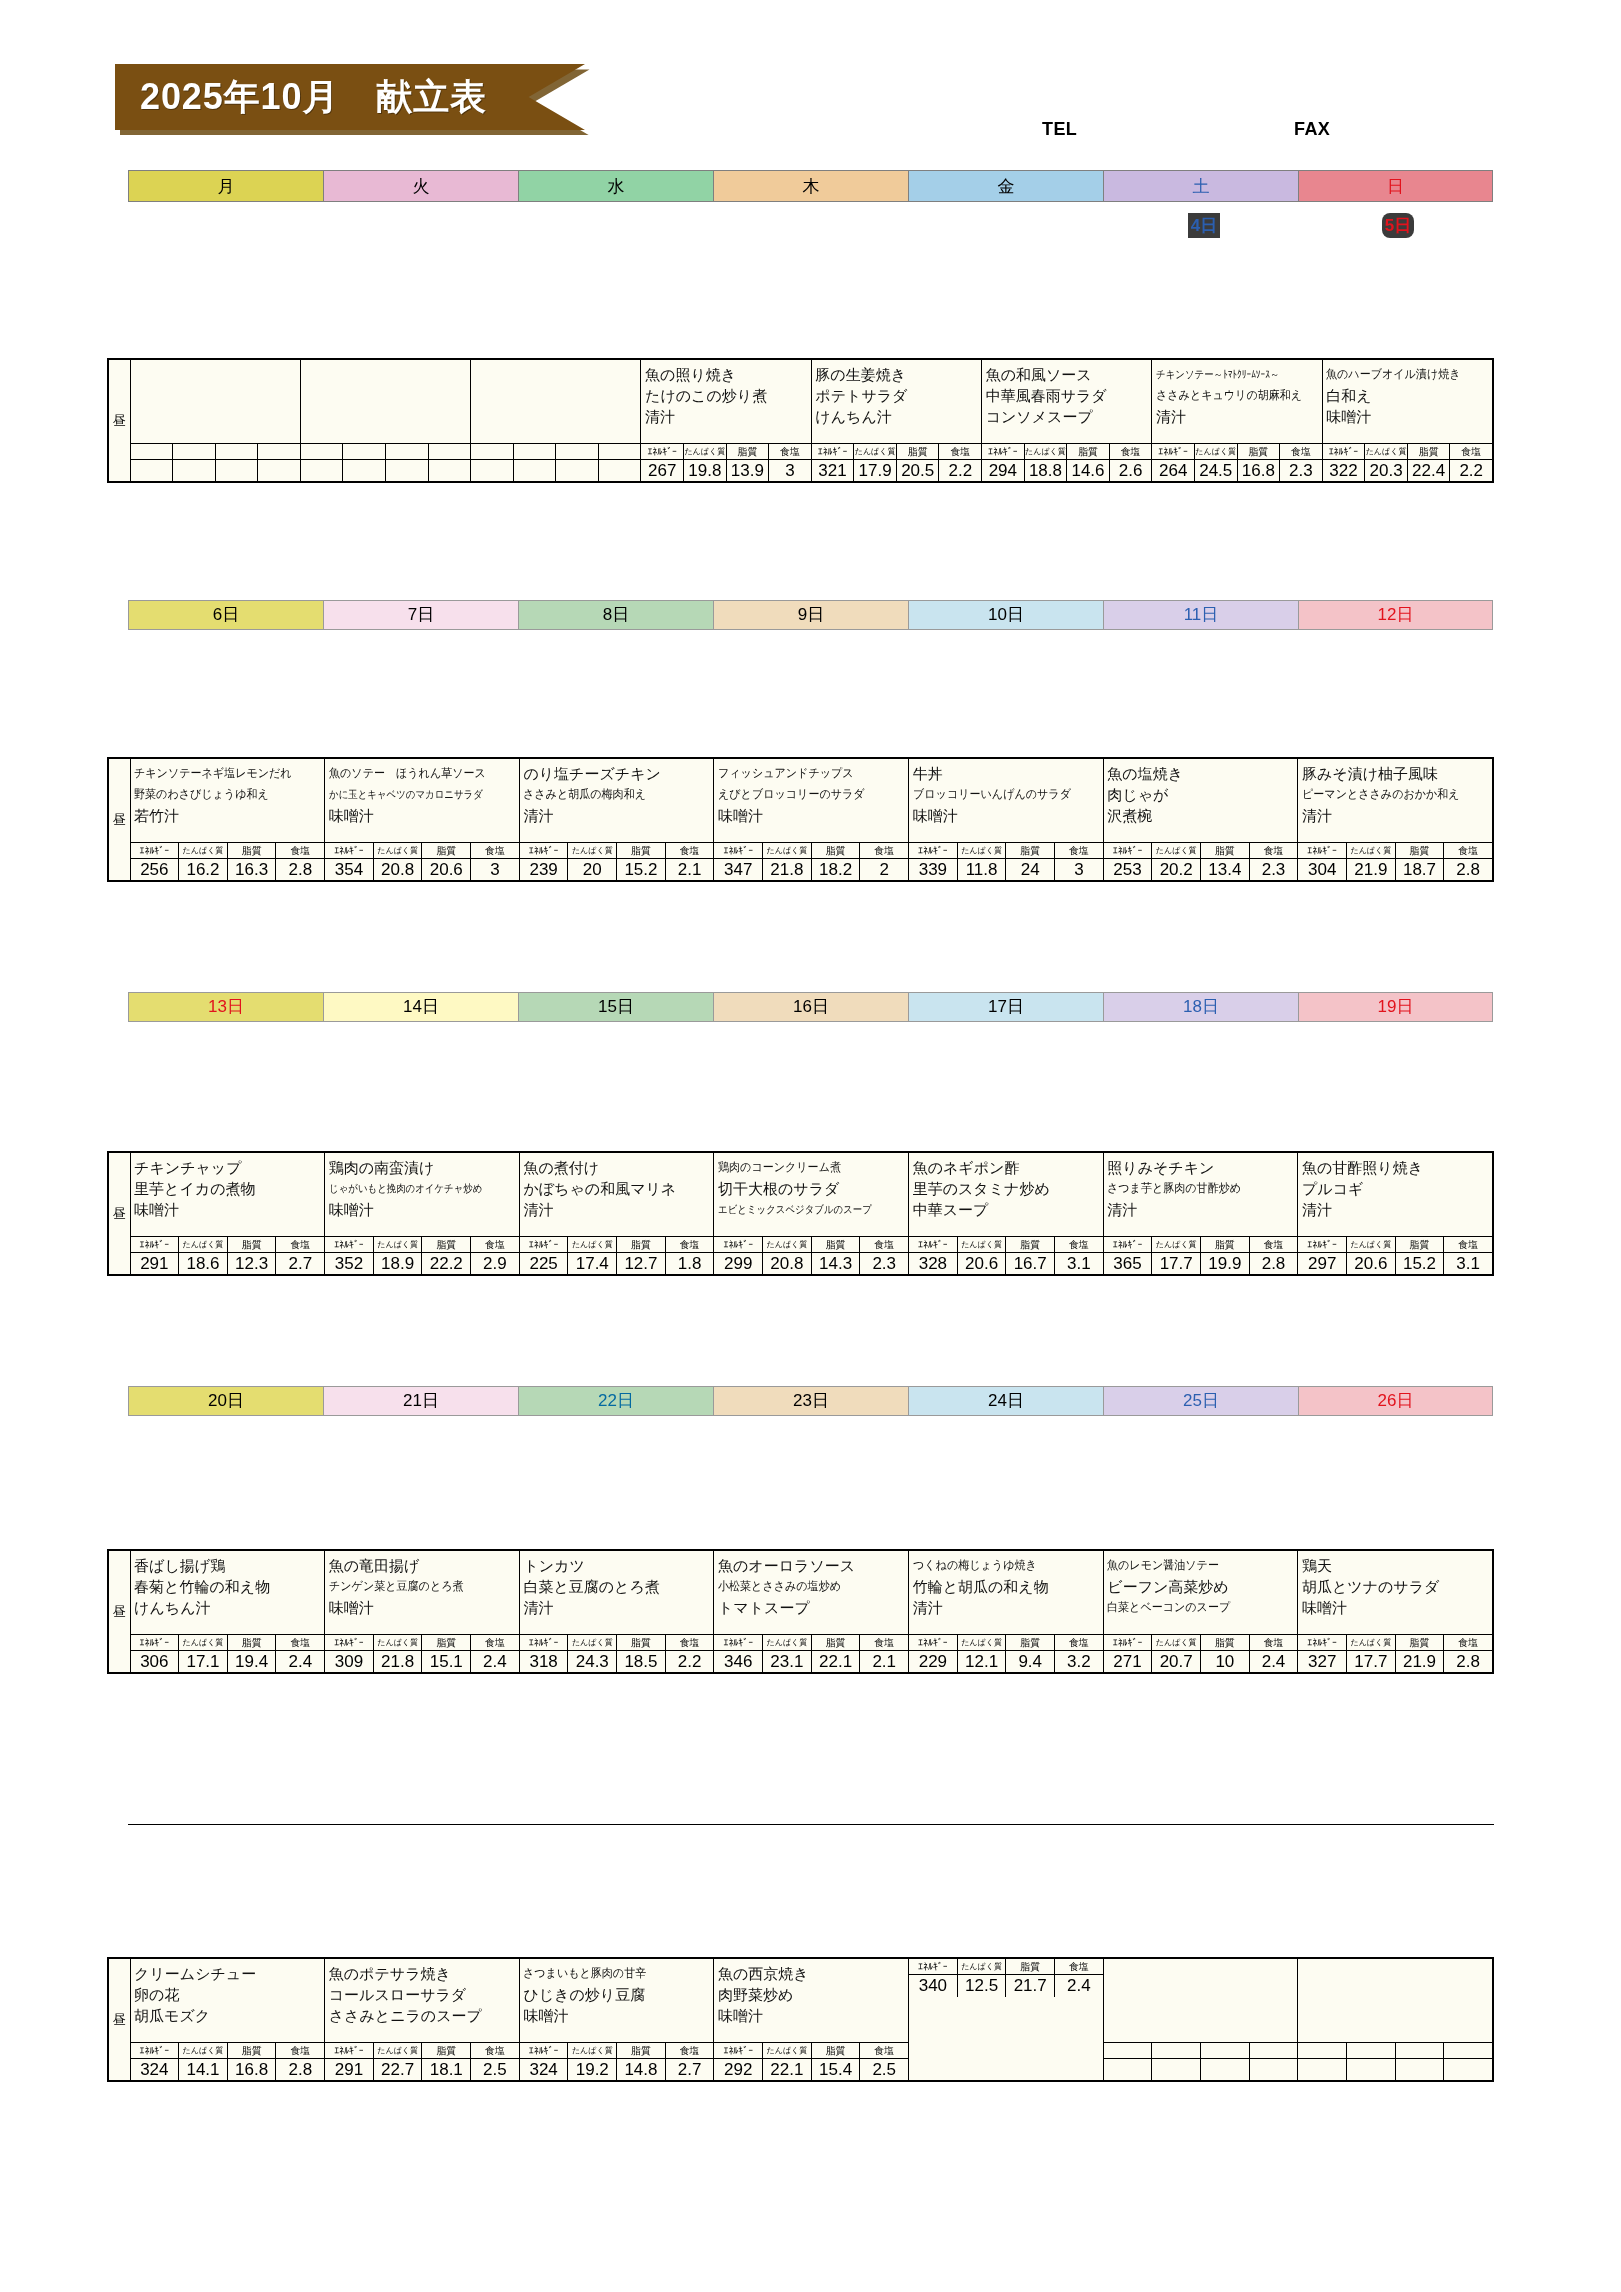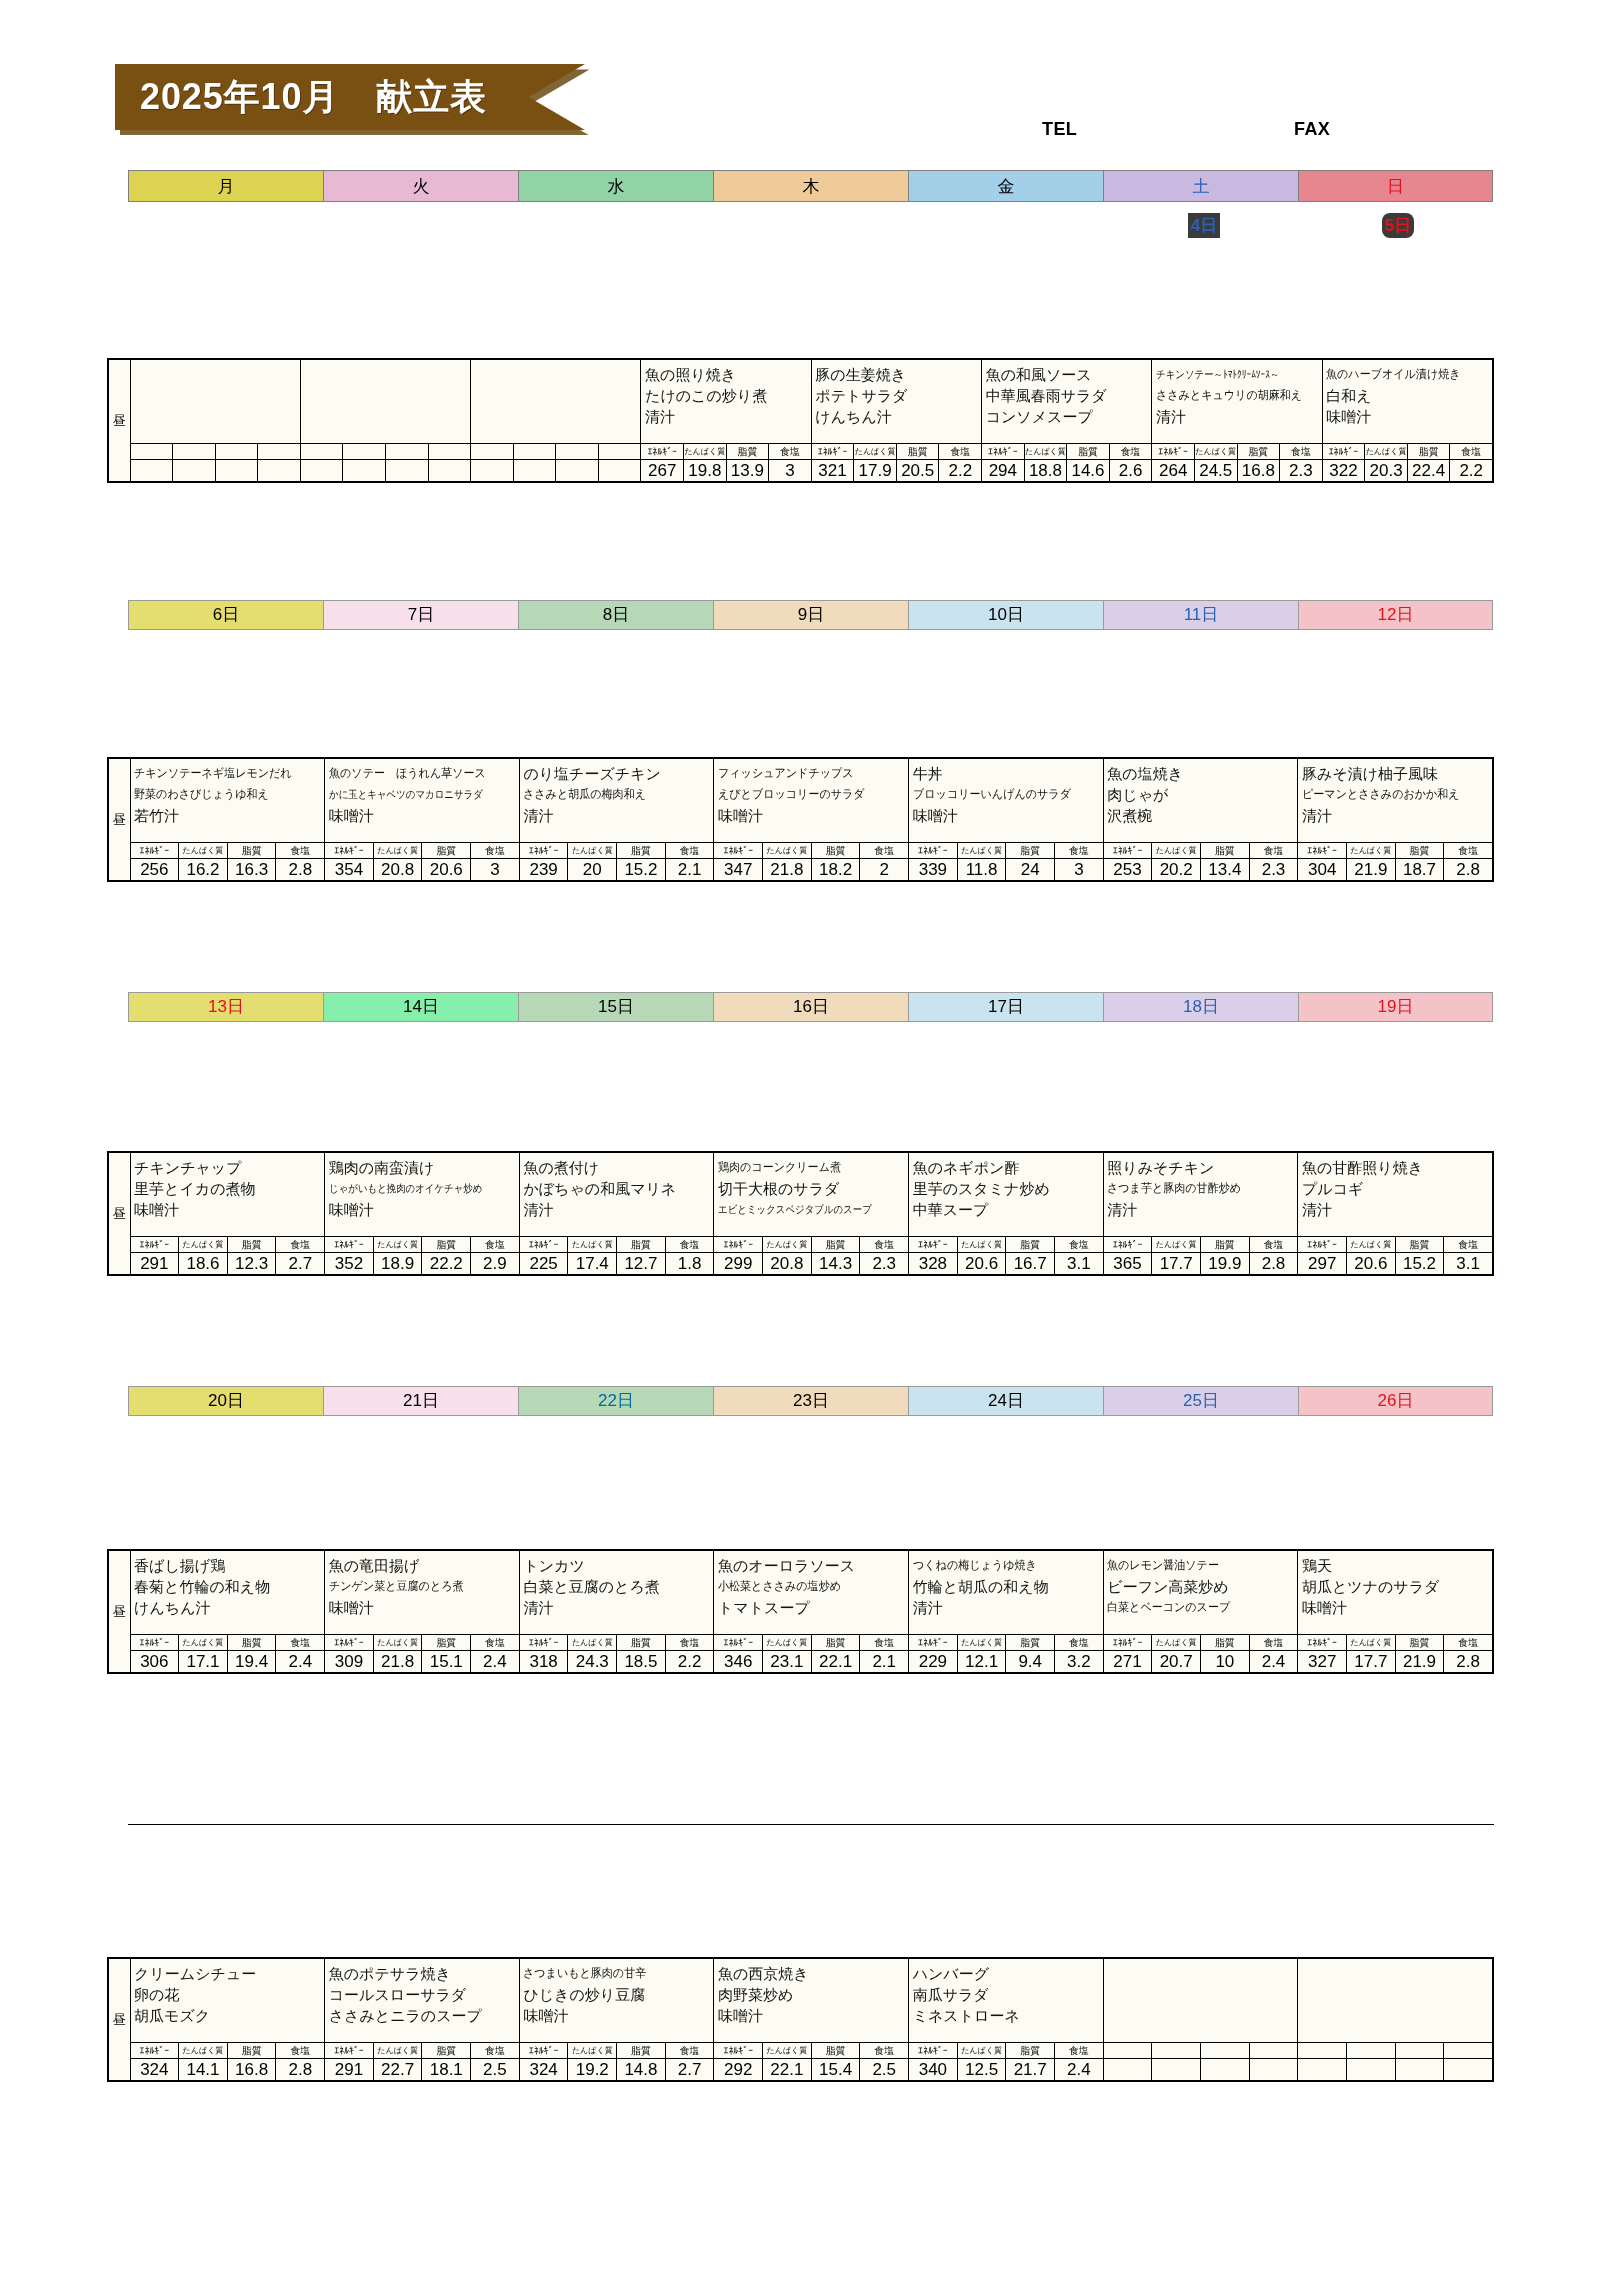--- a/index.html
+++ b/index.html
@@ -582,21 +582,21 @@
             </div>
           </div>
         </div>
       </div>
     </div>
     <div class="cal-row date-band" style="top: 992px;">
       <div class="day-col">
         <div class="dn" style="background: rgb(228, 221, 112); color: rgb(226, 18, 28);">13日</div>
       </div>
       <div class="day-col">
-        <div class="dn" style="background: #86efac; color: rgb(0, 0, 0);">14日</div>
+        <div class="dn" style="background: #fef9c3; color: rgb(0, 0, 0);">14日</div>
       </div>
       <div class="day-col">
         <div class="dn" style="background: rgb(182, 216, 182); color: rgb(0, 0, 0);">15日</div>
       </div>
       <div class="day-col">
         <div class="dn" style="background: rgb(240, 220, 188); color: rgb(0, 0, 0);">16日</div>
       </div>
       <div class="day-col">
         <div class="dn" style="background: rgb(201, 228, 239); color: rgb(0, 0, 0);">17日</div>
       </div>
@@ -1015,25 +1015,20 @@
             </div>
             <div class="nutri-row nutri-val">
               <div>292</div>
               <div>22.1</div>
               <div>15.4</div>
               <div>2.5</div>
             </div>
           </div>
         </div>
         <div class="meal-cell">
-          <div class="dish-area">
-            <div class="dish">ハンバーグ</div>
-            <div class="dish">南瓜サラダ</div>
-            <div class="dish">ミネストローネ</div>
-          </div>
           <div class="nutri">
             <div class="nutri-row nutri-head">
               <div>ｴﾈﾙｷﾞｰ</div>
               <div class="tiny">たんぱく質</div>
               <div>脂質</div>
               <div>食塩</div>
             </div>
             <div class="nutri-row nutri-val">
               <div>340</div>
               <div>12.5</div>

